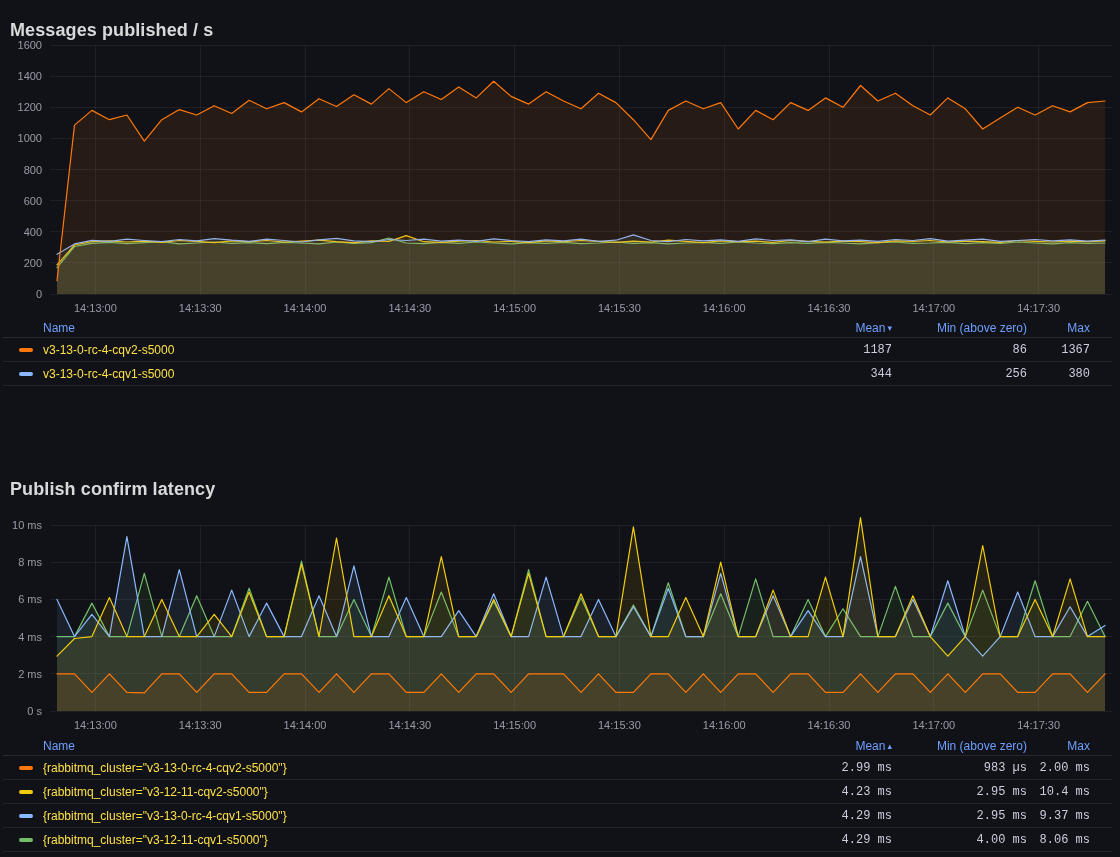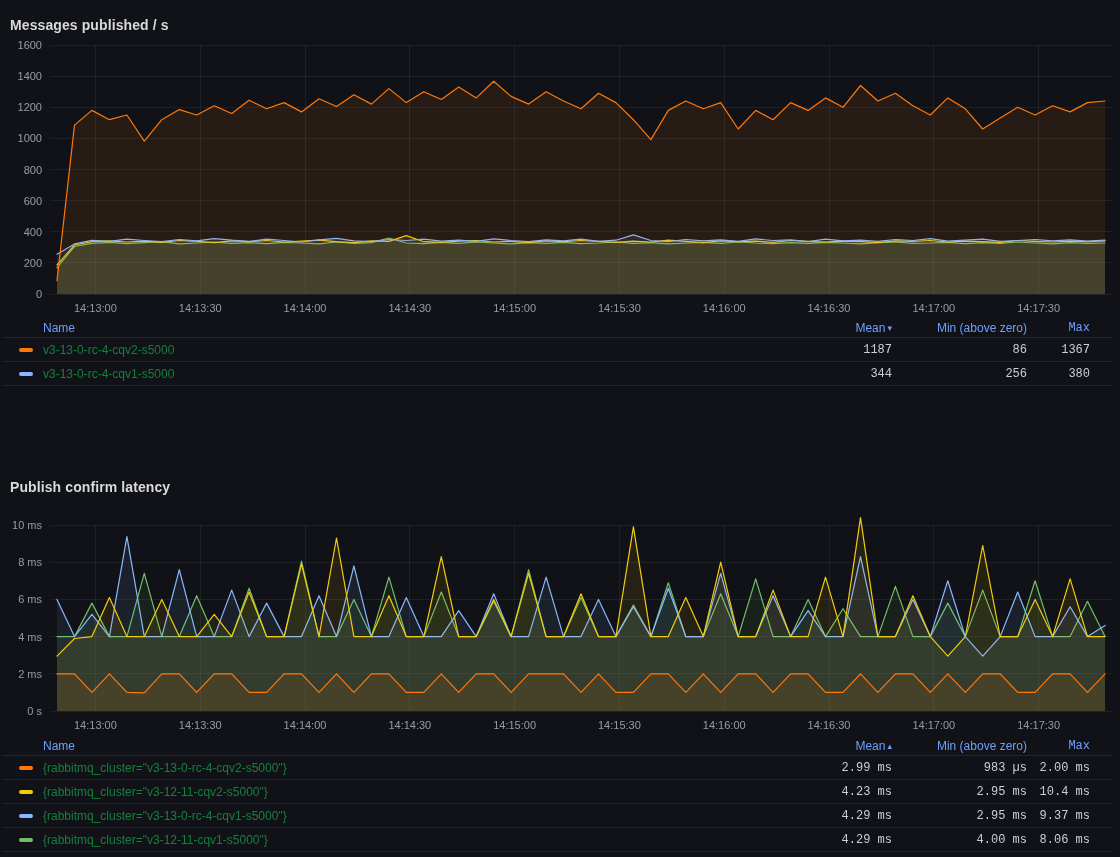--- a/index.html
+++ b/index.html
@@ -7,21 +7,21 @@
   body {
     width:1120px; height:857px;
     background:#111217;
     font-family:"Liberation Sans", sans-serif;
     color:#ccccdc;
     position:relative;
     overflow:hidden;
   }
   .panel-title {
     position:absolute; left:10px;
-    font-size:14px; font-weight:700; color:#d8d9da;
+    font-size:18px; font-weight:700; color:#d8d9da;
     letter-spacing:.1px;
   }
   #title1 { top:5px; }
   #title2 { top:460px;margin-top:19px; }
   svg.chart { position:absolute; left:0; display:block; }
   #chart1 { top:0; }
   #chart2 { top:485px; }
   .grid-line { stroke:rgba(204,204,220,0.08); stroke-width:1; shape-rendering:crispEdges; }
   .tick-label { fill:rgba(204,204,220,0.72); font-size:11px; font-family:"Liberation Sans",sans-serif; }
   .series-line { fill:none; stroke-width:1.2; stroke-linejoin:round; stroke-linecap:round; }
@@ -29,32 +29,32 @@
   #legend1 { top:318px; }
   #legend2 { top:736px; }
   .legend-header {
     position:relative; height:20px; color:#6e9fff; font-weight:500;
     border-bottom:1px solid rgba(204,204,220,0.12);
   }
   .legend-header span { white-space:nowrap; }
   .col-name { position:absolute; left:40px; top:3px; }
   .col-mean { position:absolute; right:220px; top:3px; }
   .col-min  { position:absolute; right:85px;  top:3px; }
-  .col-max  { position:absolute; right:22px;  top:3px;font-family:Liberation Mono, monospace; }
+  .col-max  { position:absolute; right:22px;  top:3px; }
   .sort-caret { font-size:9px; margin-left:2px; position:relative; top:-1px; }
   .legend-row {
     position:relative; height:24px;
     border-bottom:1px solid rgba(204,204,220,0.10);
     cursor:pointer;
   }
   .swatch {
     position:absolute; left:16px; top:10px;
     width:14px; height:4px; border-radius:2px;
   }
-  .series-name { position:absolute; left:40px; top:5px; color:#15803d; white-space:nowrap; }
+  .series-name { position:absolute; left:40px; top:5px; color:#fde047; white-space:nowrap; }
   .val { position:absolute; top:5px; color:#ccccdc; white-space:nowrap;font-family:Liberation Mono, monospace; }
   .val-mean { right:220px; }
   .val-min  { right:85px; }
   .val-max  { right:22px; }
 </style>
 </head>
 <body>
 
 <div>
 

